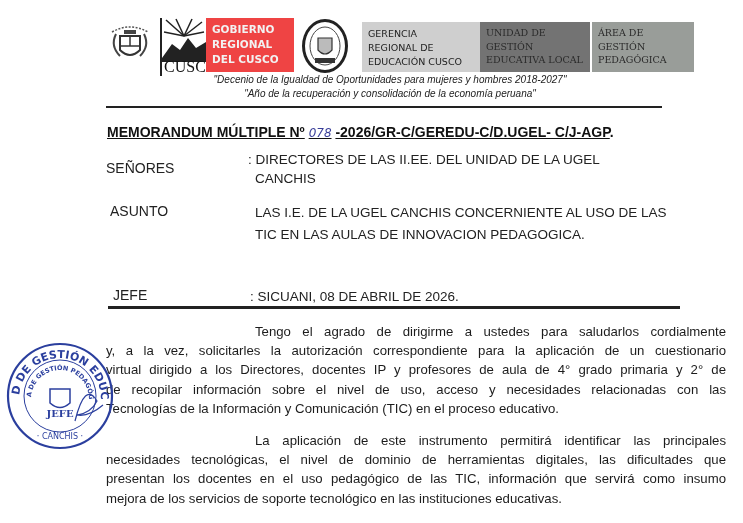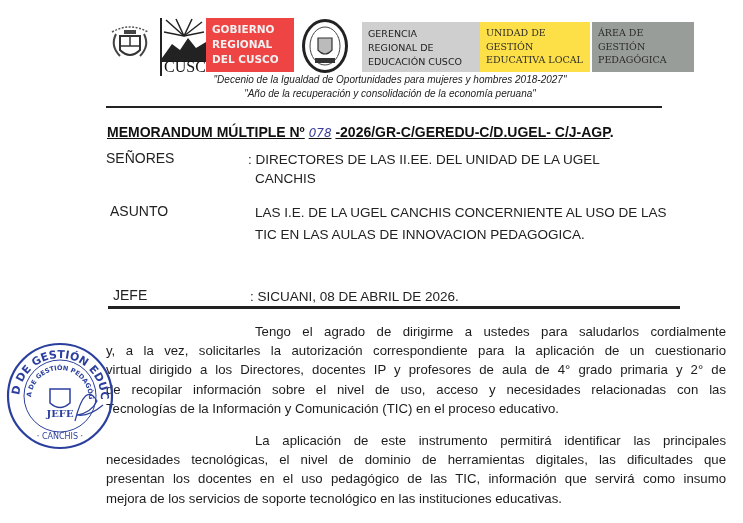--- a/index.html
+++ b/index.html
@@ -33,21 +33,21 @@
     .seal-oval {
       left: 302px; top: 19px; width: 46px; height: 54px;
       border: 3px solid #222; border-radius: 50%; box-sizing: border-box;
     }
     .box-gere {
       left: 362px; top: 22px; width: 128px; height: 50px;
       background: #cfcfcf; color: #222; font-weight: normal; font-size: 9.5px; line-height: 14px; padding-top: 5px;
     }
     .box-ugel {
       left: 480px; top: 22px; width: 110px; height: 50px;
-      background: #fde047; color: #2a2a2a; font-family: "DejaVu Serif", serif; font-weight: normal; font-size: 9.5px; line-height: 13.5px; padding-top: 4px;
+      background: #737373; color: #2a2a2a; font-family: "DejaVu Serif", serif; font-weight: normal; font-size: 9.5px; line-height: 13.5px; padding-top: 4px;
     }
     .box-area {
       left: 592px; top: 22px; width: 102px; height: 50px;
       background: #999d99; color: #2a2a2a; font-family: "DejaVu Serif", serif; font-weight: normal; font-size: 9.5px; line-height: 13.5px; padding-top: 4px;
     }
 
     .slogan {
       left: 180px; width: 420px; text-align: center;
       font-style: italic; font-size: 10px; color: #222;
     }
@@ -147,21 +147,21 @@
 <div class="abs slogan" style="top:88px;">"Año de la recuperación y consolidación de la economía peruana"</div>
 
 <div class="abs rule" style="left:106px; top:106px; width:556px;"></div>
 
 <div class="abs memo-title">
   <span class="u">MEMORANDUM MÚLTIPLE Nº</span>
   <span class="num">078</span>
   <span class="u">-2026/GR-C/GEREDU-C/D.UGEL- C/J-AGP</span><span>.</span>
 </div>
 
-<div class="abs label" style="left:106px; top:150px;">SEÑORES</div>
+<div class="abs label" style="left:106px; top:160px;">SEÑORES</div>
 <div class="abs value" style="left:248px; top:150px;">
   <div>: DIRECTORES DE LAS II.EE. DEL UNIDAD DE LA UGEL</div>
   <div style="padding-left:7px;">CANCHIS</div>
 </div>
 
 <div class="abs label" style="left:110px; top:203px;">ASUNTO</div>
 <div class="abs value" style="left:248px; top:202px; line-height:21.5px;">
   <div style="padding-left:7px;">LAS I.E. DE LA UGEL CANCHIS CONCERNIENTE AL USO DE LAS</div>
   <div style="padding-left:7px;">TIC EN LAS AULAS DE INNOVACION PEDAGOGICA.</div>
 </div>

